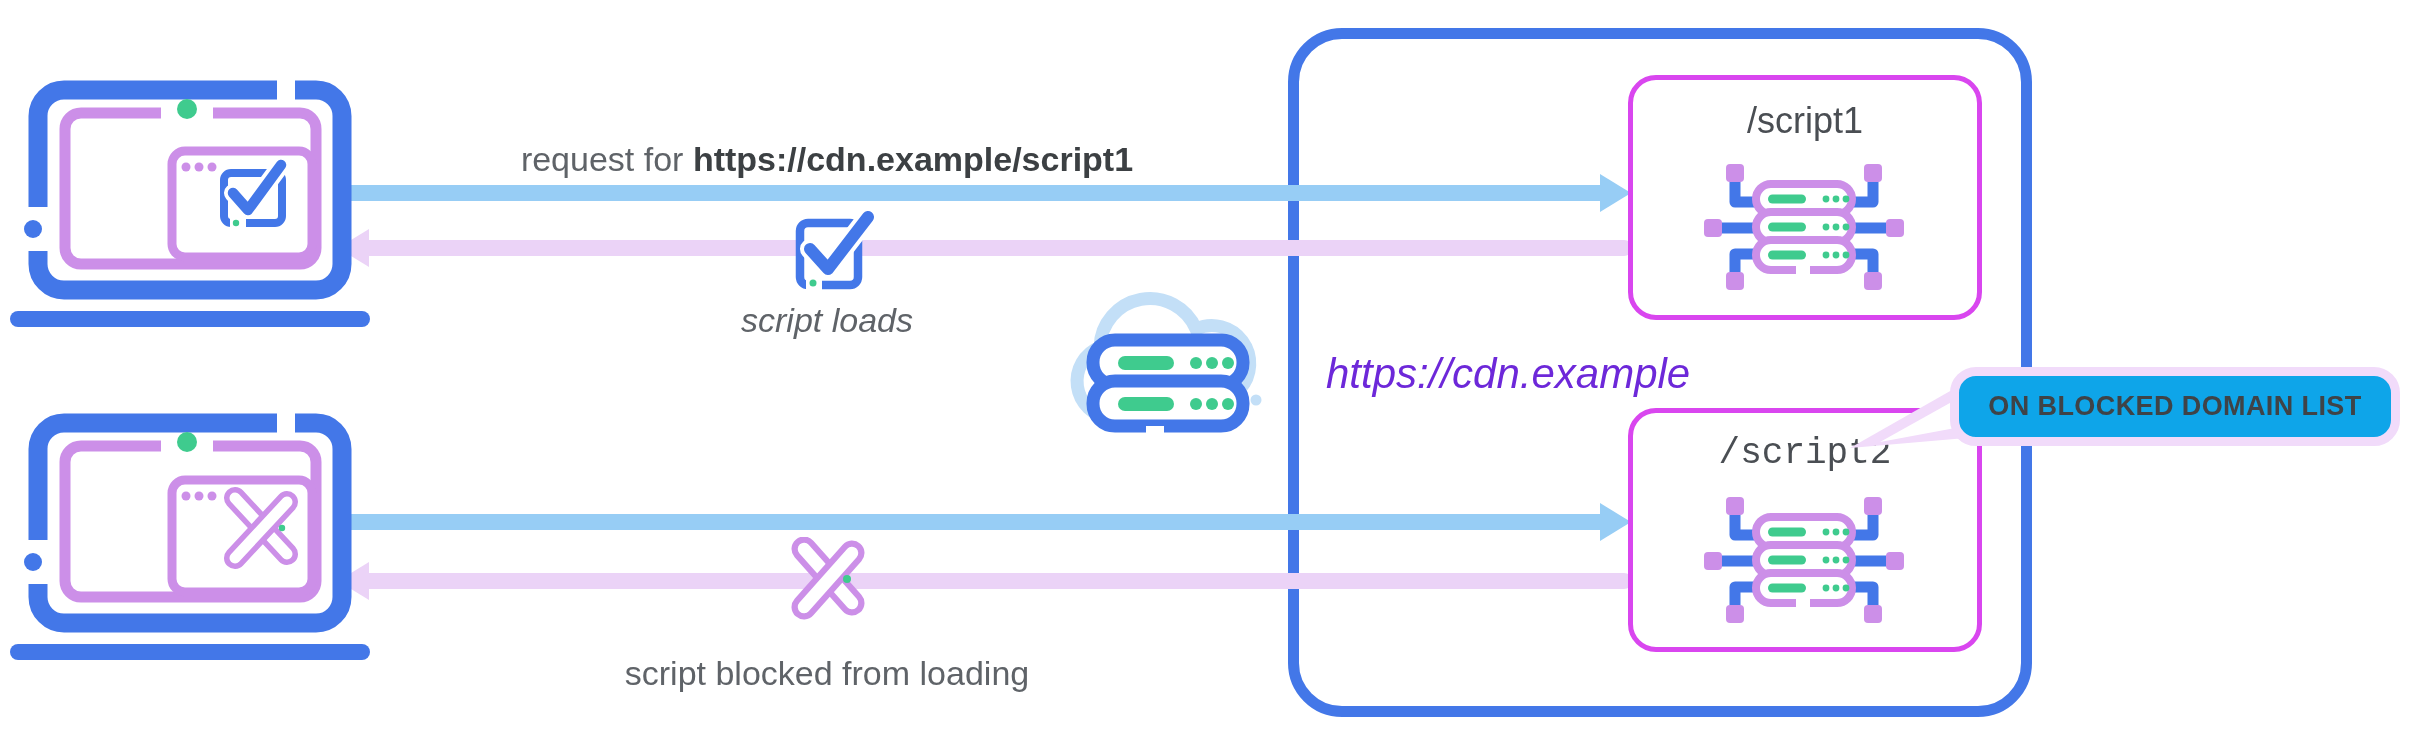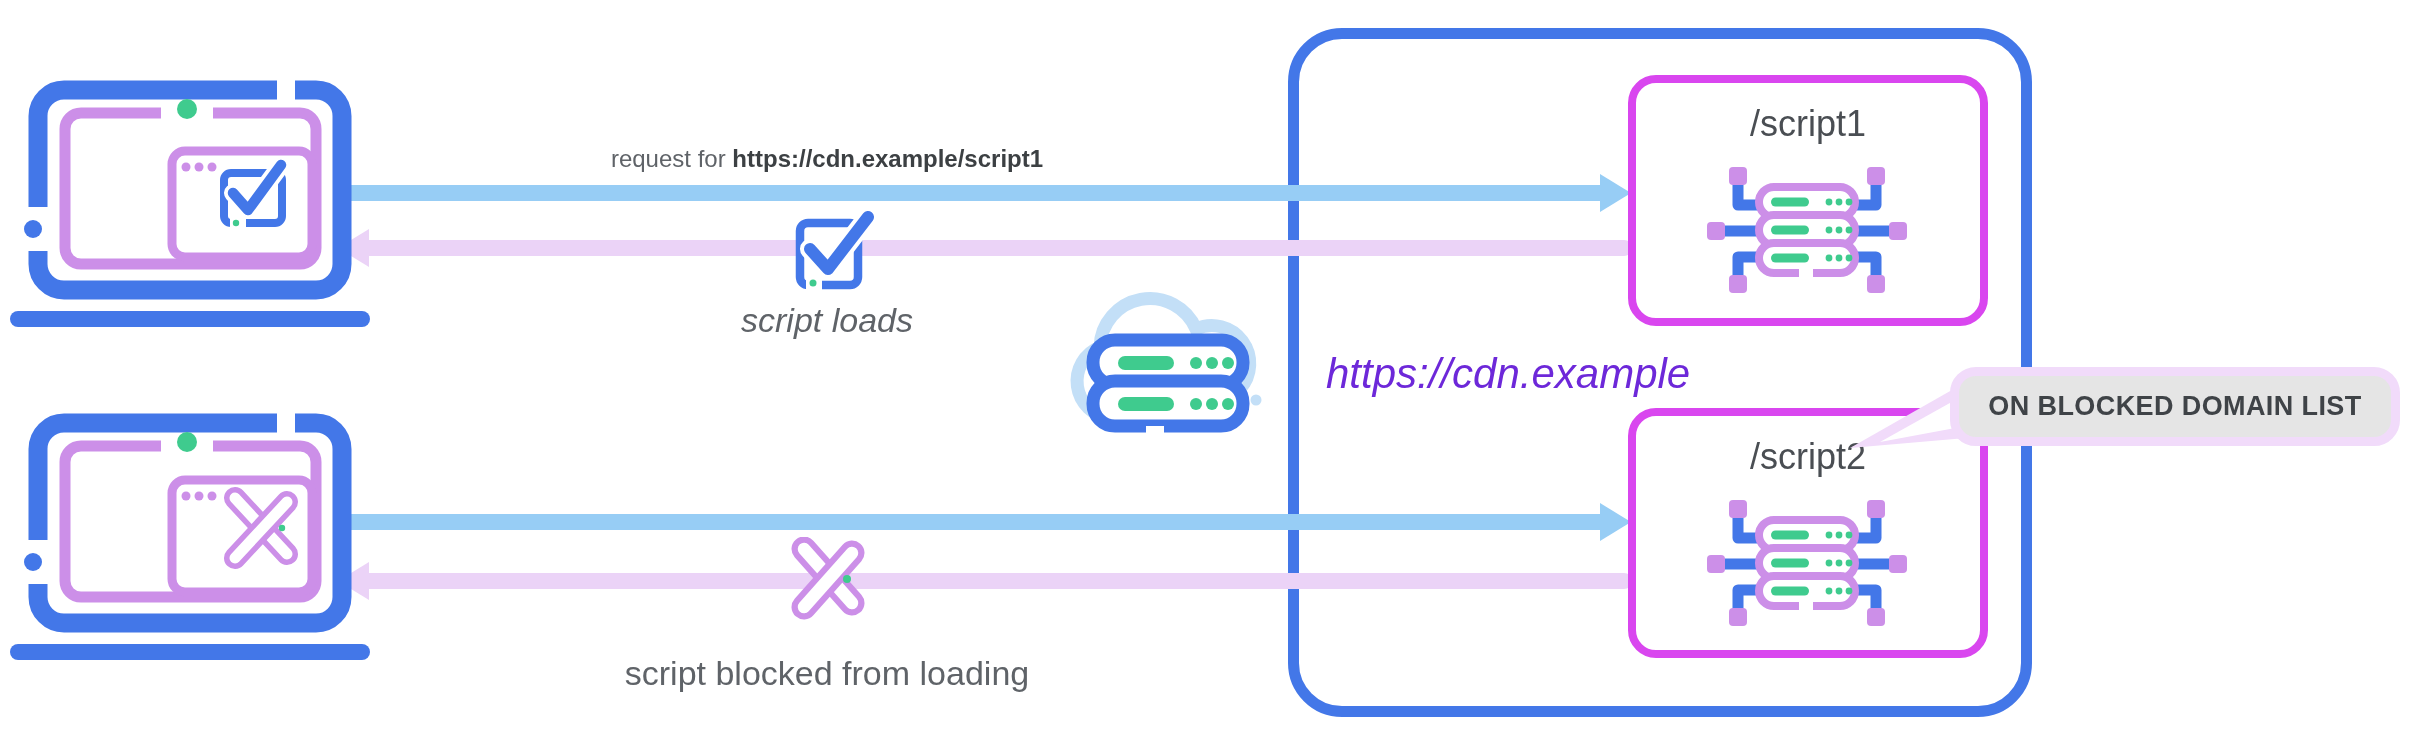--- a/index.html
+++ b/index.html
@@ -12,48 +12,48 @@
   .bar{position:absolute;height:16px;z-index:2;}
   .bar.blue{background:#97CDF5;border-radius:8px 0 0 8px;}
   .bar.lavender{background:#EBD3F7;border-radius:0 8px 8px 0;}
   .head{position:absolute;width:0;height:0;z-index:2;}
   .head.right{border-top:19px solid transparent;border-bottom:19px solid transparent;border-left:31px solid #97CDF5;}
   .head.left{border-top:19px solid transparent;border-bottom:19px solid transparent;border-right:31px solid #EBD3F7;}
 
   
   .rowtext{
     position:absolute;left:327px;width:1000px;text-align:center;z-index:4;
-    color:#5F6368;font-size:24px;line-height:38px;white-space:nowrap;
+    color:#5F6368;font-size:34px;line-height:38px;white-space:nowrap;
   }
   .rowtext b{color:#3C4043;font-weight:bold;}
   .cdn-label{
     position:absolute;left:1326px;top:350px;z-index:4;
     color:#6d28d9;font-size:42px;white-space:nowrap;font-style:italic;
   }
   .endpoint-label{
     position:absolute;left:0;top:20px;width:100%;text-align:center;z-index:4;
     color:#4A4E53;font-size:36px;white-space:nowrap;
   }
 
   
   .cdn-box{
     position:absolute;left:1288px;top:28px;width:722px;height:667px;
     border:11px solid #4377E8;border-radius:54px;background:transparent;z-index:1;
   }
   .endpoint{
     position:absolute;left:1628px;width:344px;background:#ffffff;
-    border:8px solid #d946ef;border-radius:28px;z-index:3;
+    border:5px solid #d946ef;border-radius:28px;z-index:3;
   }
   .endpoint.one{top:75px;height:235px;}
-  .endpoint.two{top:408px;height:234px;}
+  .endpoint.two{top:408px;height:234px;font-family:Liberation Mono, monospace;}
 
   
   .callout{
     position:absolute;left:1950px;top:367px;width:432px;height:61px;
-    background:#e5e5e5;border:9px solid #F1DBFA;border-radius:26px;z-index:5;
+    background:#0ea5e9;border:9px solid #F1DBFA;border-radius:26px;z-index:5;
     display:flex;align-items:center;justify-content:center;
   }
   .callout span{
     color:#3F4347;font-size:27px;font-weight:bold;letter-spacing:.4px;white-space:nowrap;
   }
   .tail{position:absolute;left:1848px;top:380px;z-index:4;}
 
   .icon{position:absolute;z-index:3;}
 </style>
 </head>

